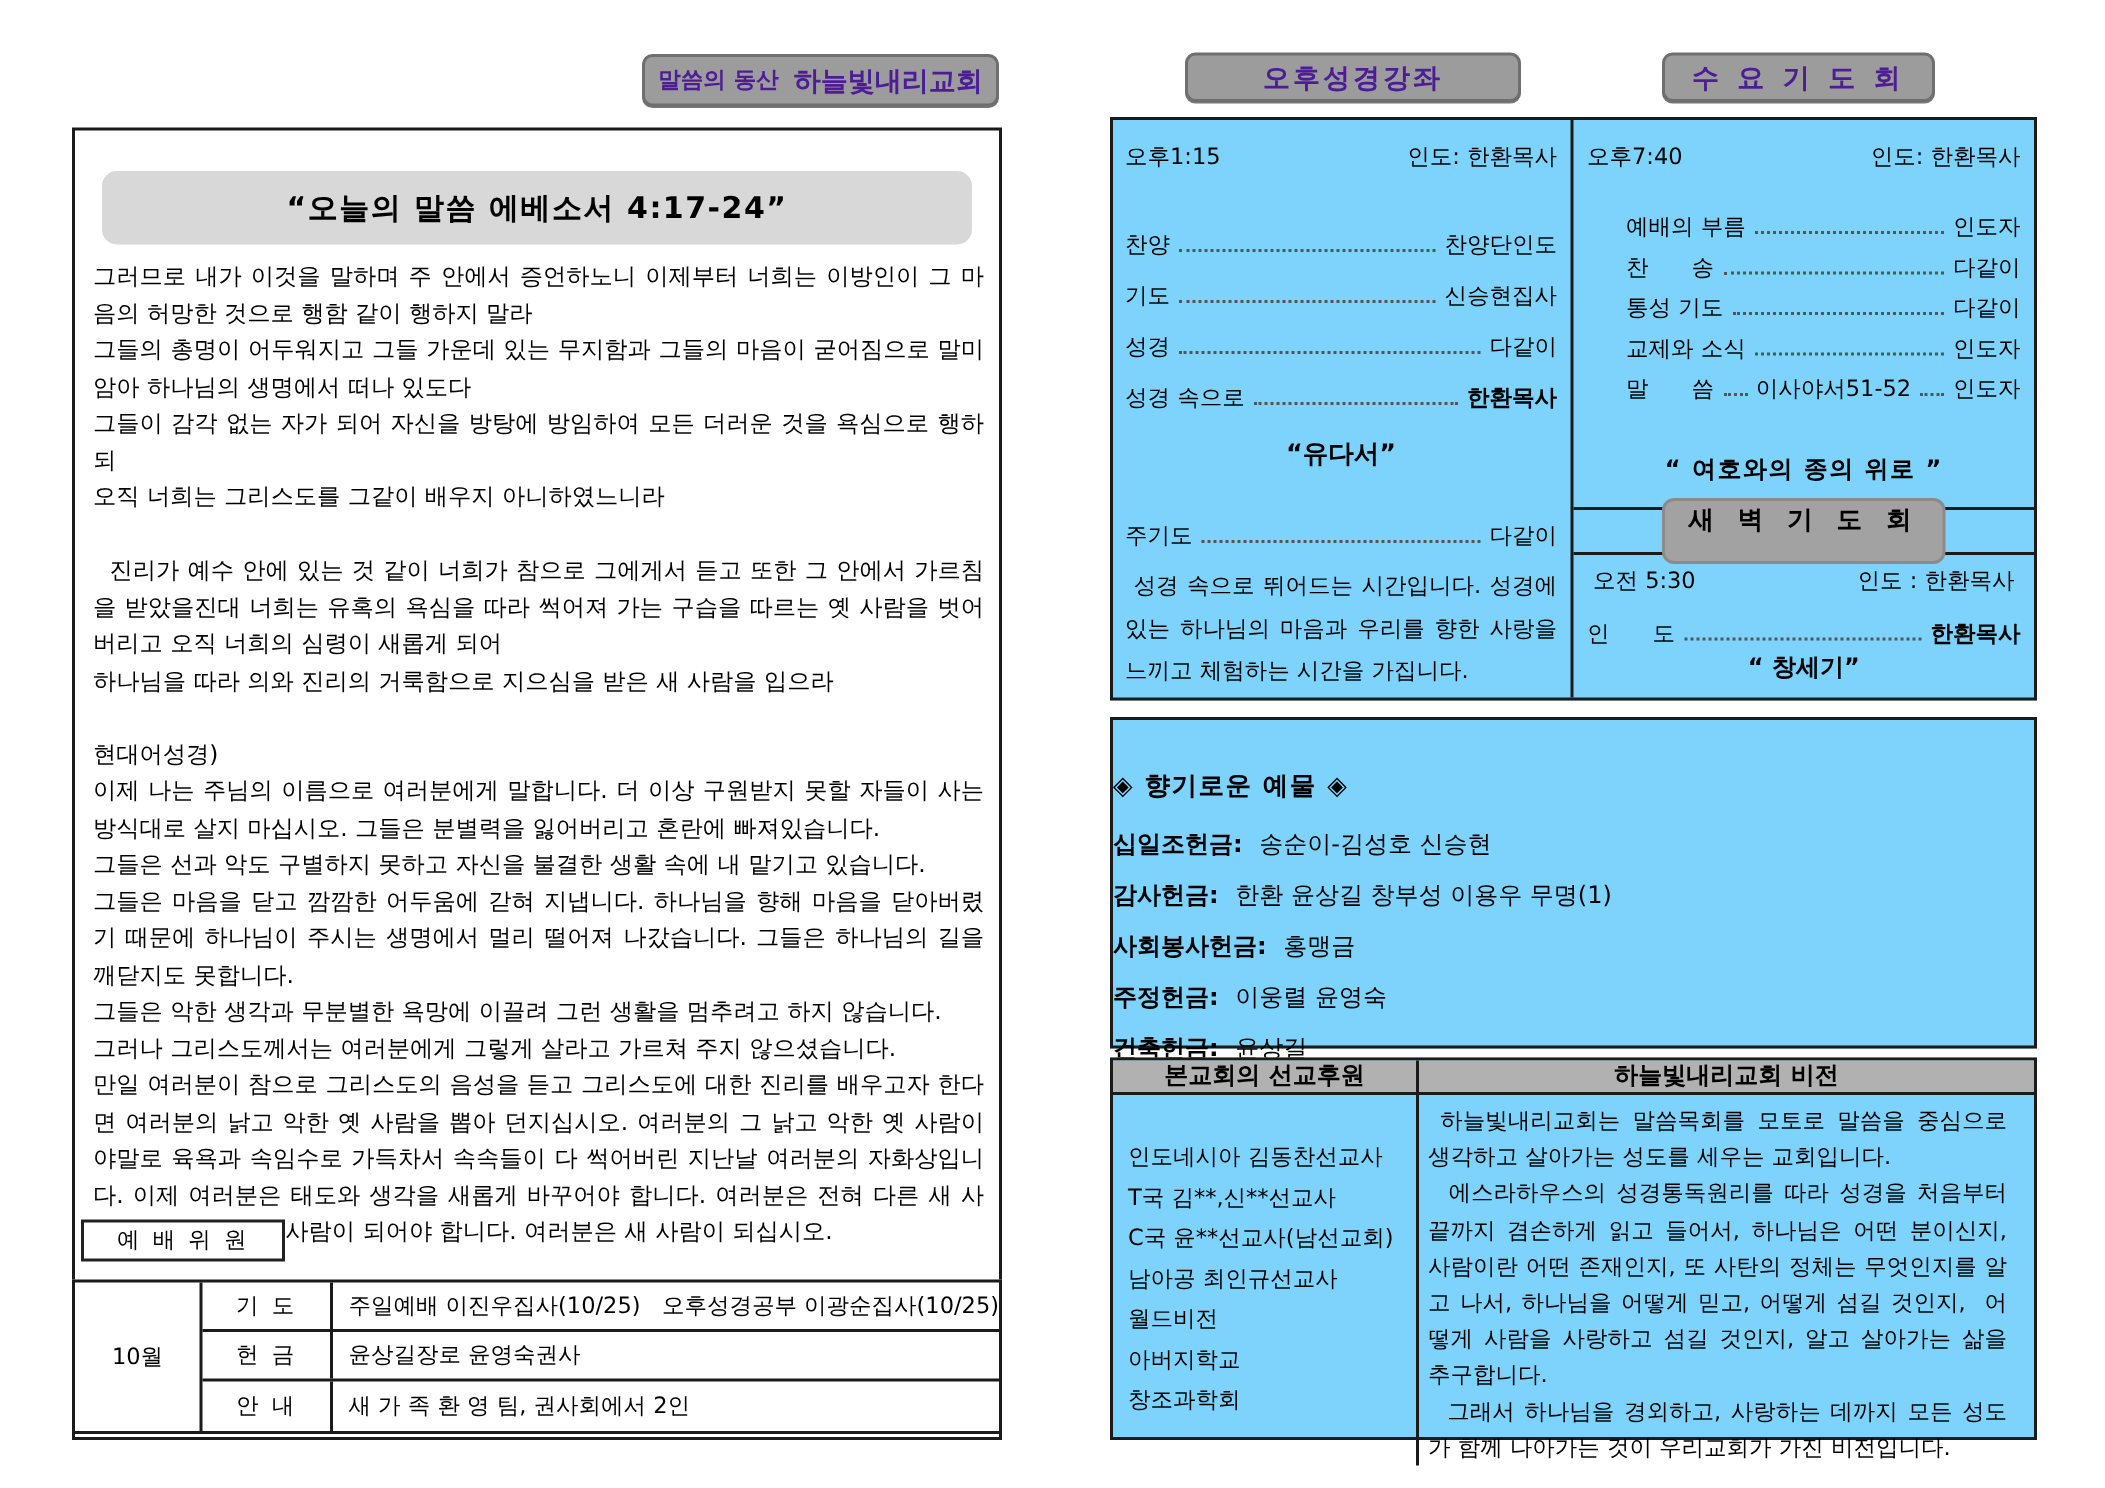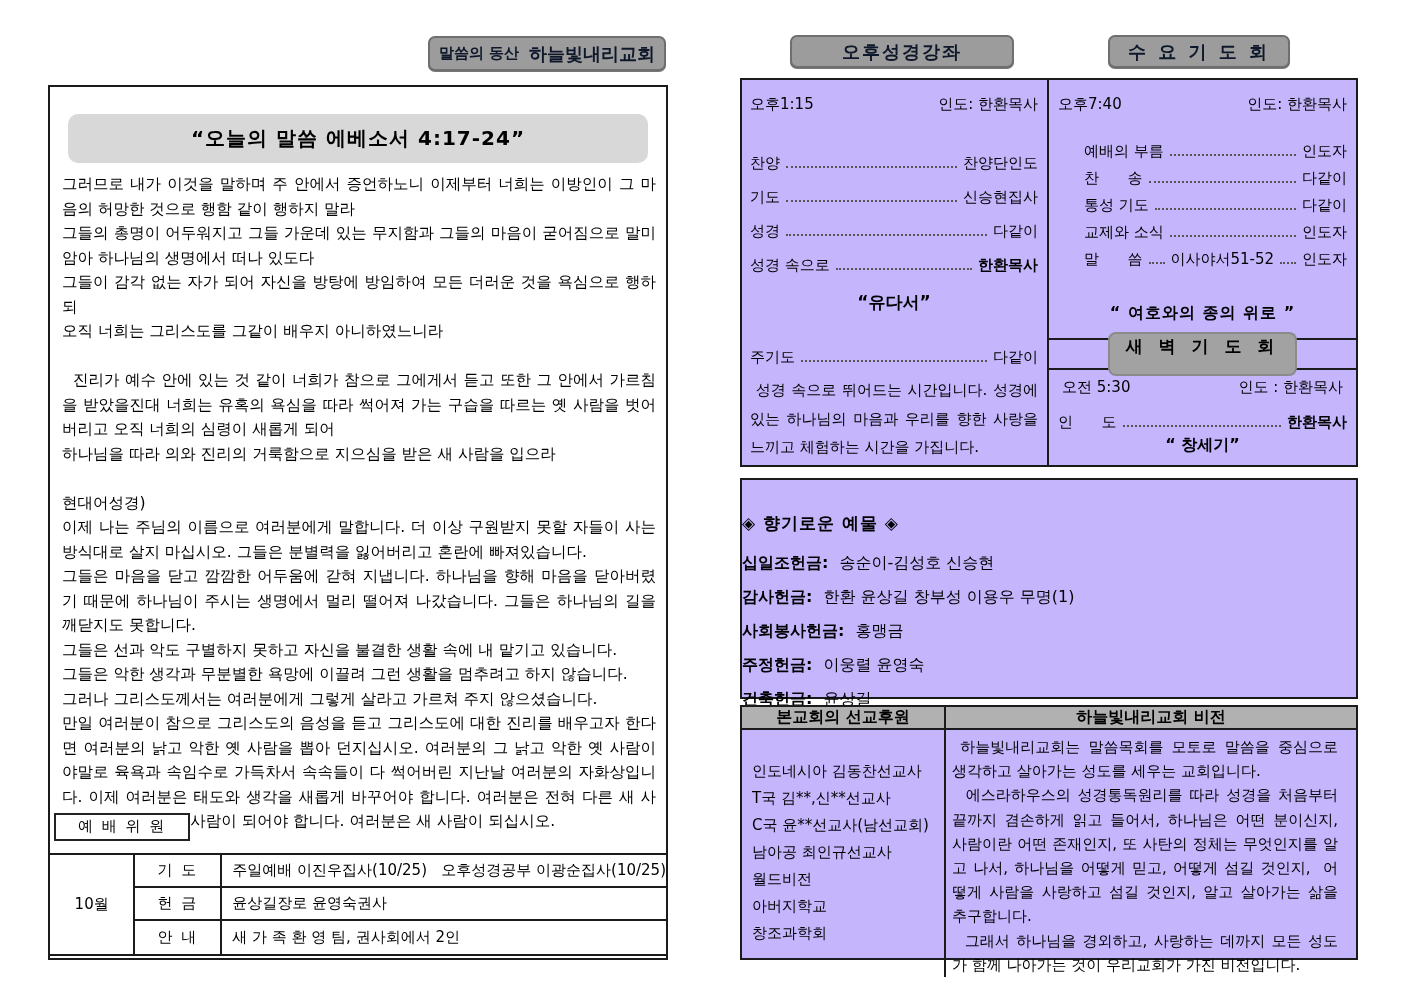--- a/index.html
+++ b/index.html
@@ -12,21 +12,21 @@
   }
   .canvas { position: absolute; inset: 0; }
 
   
   .badge {
     position: absolute;
     background: #9c9c9c;
     border: 2px solid #6f6f6f;
     border-radius: 7px;
     display: flex; align-items: center; justify-content: center;
-    font-weight: bold; color: #0f172a;
+    font-weight: bold; color: #4c1d95;
     box-shadow: 0 1px 0 #777;
   }
   .badge-left { left: 428px; top: 36px; width: 238px; height: 35px; font-size: 15px; }
   .badge-left .b2 { font-size: 18px; margin-left: 10px; }
   .badge-afternoon { left: 790px; top: 35px; width: 224px; height: 33px; font-size: 18px; letter-spacing: 2px; }
   .badge-wed { left: 1108px; top: 35px; width: 182px; height: 33px; font-size: 18px; letter-spacing: 3px; }
 
   
   .left-box {
     position: absolute; left: 48px; top: 85px;
@@ -64,21 +64,21 @@
   .duty-row { display: flex; height: 33px; border-bottom: 2px solid #1b1b1b; }
   .duty-row:last-child { border-bottom: none; }
   .duty-label {
     width: 87px; border-right: 2px solid #1b1b1b;
     display: flex; align-items: center; justify-content: center;
     letter-spacing: 2px;
   }
   .duty-value { flex: 1; display: flex; align-items: center; padding-left: 10px; white-space: pre; }
 
   
-  .rbox { position: absolute; border: 2px solid #1b1b1b; background: #c4b5fd; }
+  .rbox { position: absolute; border: 2px solid #1b1b1b; background: #7dd3fc; }
   .box1 { left: 740px; top: 78px; width: 618px; height: 389px; display: flex; }
   .col-afternoon { width: 307px; border-right: 2px solid #1b1b1b; padding: 6px 9px 0 8px; }
   .col-wed { flex: 1; padding: 6px 9px 0 9px; display: flex; flex-direction: column; }
 
   .timerow { display: flex; justify-content: space-between; font-size: 15px; margin-top: 9px; }
   .orow { display: flex; align-items: baseline; font-size: 15px; }
   .olabel { white-space: pre; }
   .dots { flex: 1 1 auto; border-bottom: 2px dotted #555; height: 11px; margin: 0 6px; min-width: 14px; }
   .oval, .omid { white-space: pre; }
   .bold { font-weight: bold; }
@@ -155,23 +155,23 @@
         <div class="bp">  진리가 예수 안에 있는 것 같이 너희가 참으로 그에게서 듣고 또한 그 안에서 가르침을 받았을진대 너희는 유혹의 욕심을 따라 썩어져 가는 구습을 따르는 옛 사람을 벗어 버리고 오직 너희의 심령이 새롭게 되어</div>
 
         <div class="bp">하나님을 따라 의와 진리의 거룩함으로 지으심을 받은 새 사람을 입으라</div>
 
         <div class="bp"></div>
 
         <div class="bp">현대어성경)</div>
 
         <div class="bp">이제 나는 주님의 이름으로 여러분에게 말합니다. 더 이상 구원받지 못할 자들이 사는 방식대로 살지 마십시오. 그들은 분별력을 잃어버리고 혼란에 빠져있습니다.</div>
 
+        <div class="bp">그들은 선과 악도 구별하지 못하고 자신을 불결한 생활 속에 내 맡기고 있습니다.</div>
+
         <div class="bp">그들은 마음을 닫고 깜깜한 어두움에 갇혀 지냅니다. 하나님을 향해 마음을 닫아버렸기 때문에 하나님이 주시는 생명에서 멀리 떨어져 나갔습니다. 그들은 하나님의 길을 깨닫지도 못합니다.</div>
-
-        <div class="bp">그들은 선과 악도 구별하지 못하고 자신을 불결한 생활 속에 내 맡기고 있습니다.</div>
 
         <div class="bp">그들은 악한 생각과 무분별한 욕망에 이끌려 그런 생활을 멈추려고 하지 않습니다.</div>
 
         <div class="bp">그러나 그리스도께서는 여러분에게 그렇게 살라고 가르쳐 주지 않으셨습니다.</div>
 
         <div class="bp">만일 여러분이 참으로 그리스도의 음성을 듣고 그리스도에 대한 진리를 배우고자 한다면 여러분의 낡고 악한 옛 사람을 뽑아 던지십시오. 여러분의 그 낡고 악한 옛 사람이야말로 육욕과 속임수로 가득차서 속속들이 다 썩어버린 지난날 여러분의 자화상입니다. 이제 여러분은 태도와 생각을 새롭게 바꾸어야 합니다. 여러분은 전혀 다른 새 사람, 거룩하고 선한 사람이 되어야 합니다. 여러분은 새 사람이 되십시오.</div>
       </div>
 
     <div class="committee">예 배 위 원</div>
 

